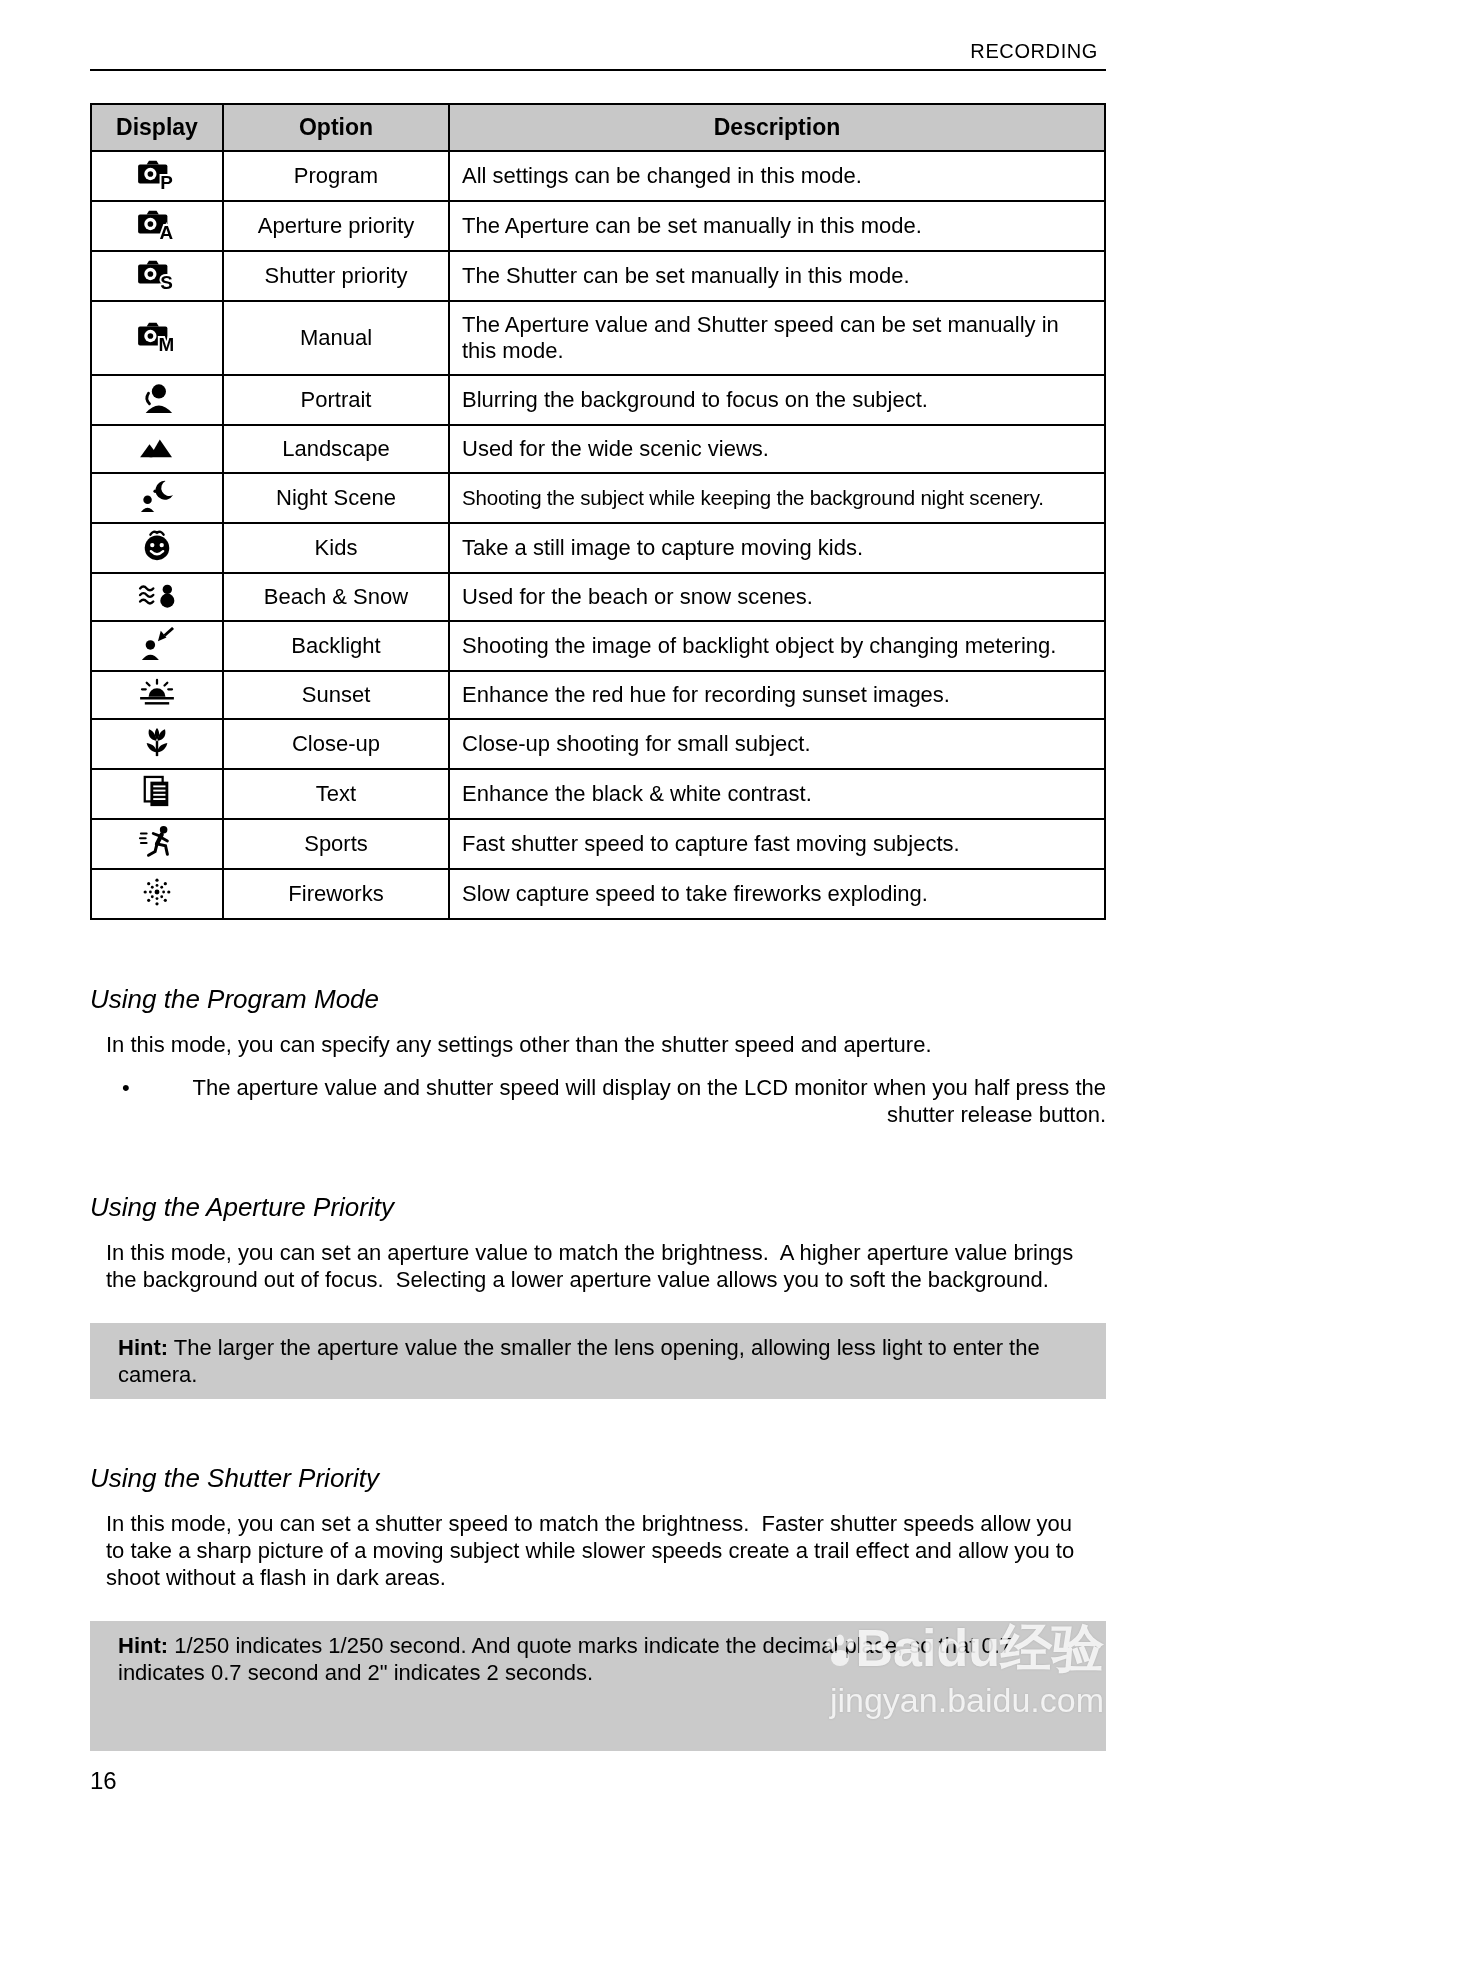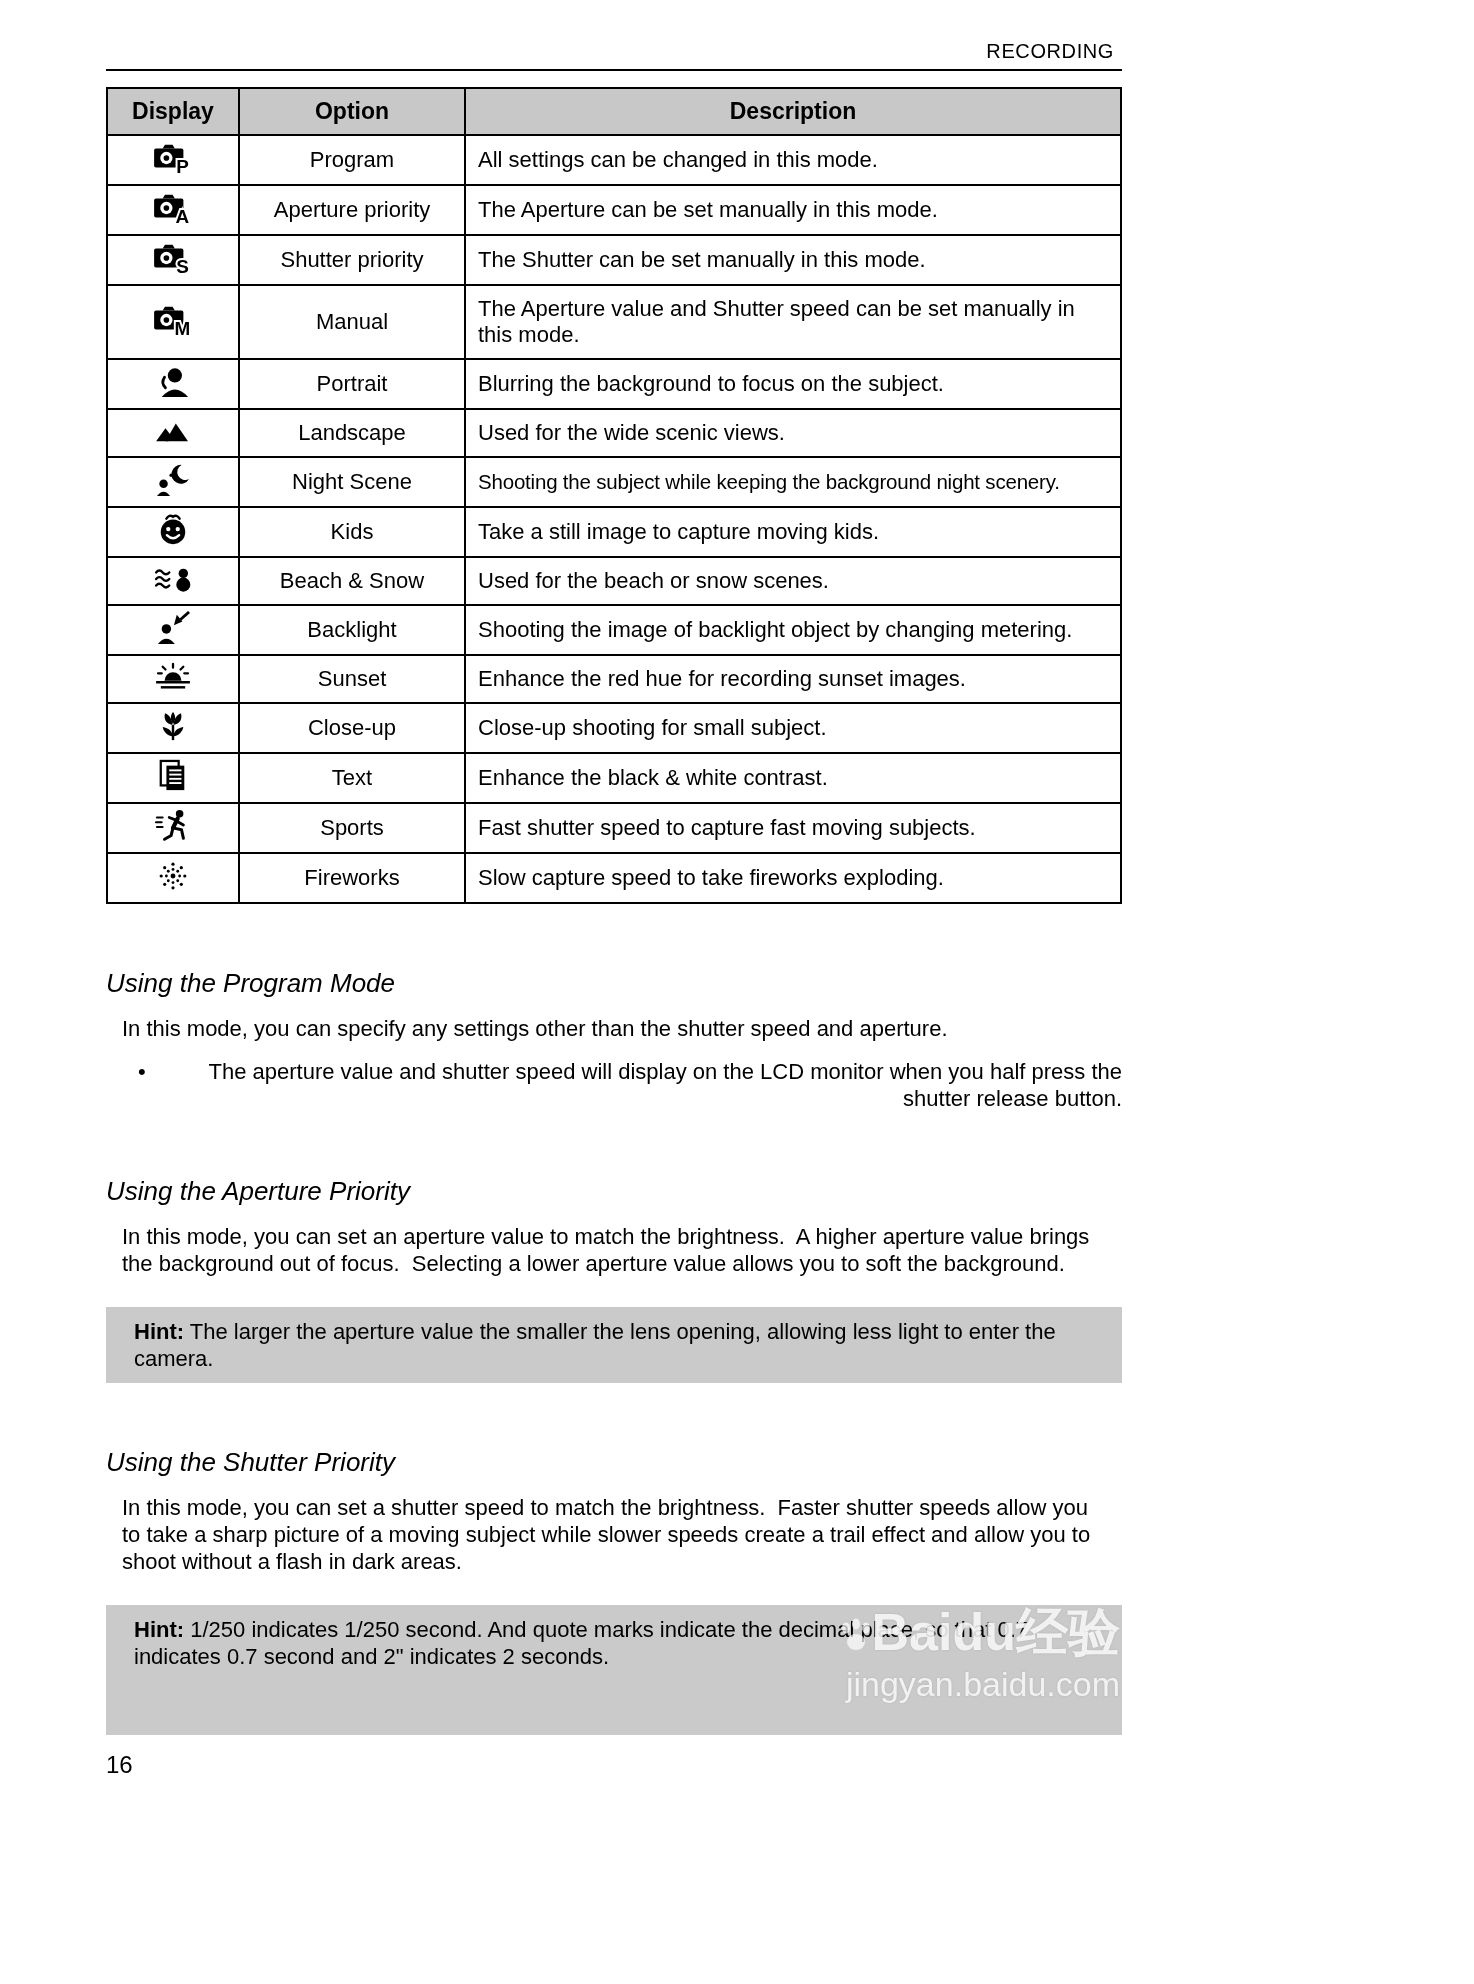--- a/index.html
+++ b/index.html
@@ -2,29 +2,29 @@
 <html><head>
 <meta charset="utf-8">
 <style>
   html, body { margin:0; padding:0; }
   body {
     width:1474px; height:1984px; position:relative;
     background:#ffffff; color:#000;
     font-family:"Liberation Sans", sans-serif;
     overflow:hidden;
   }
-  .content { position:absolute; left:106px; top:0; width:1016px; }
+  .content { position:absolute; left:90px; top:0; width:1016px; }
 
   .page-header {
     padding:40px 8px 6px 0; text-align:right;
     border-bottom:2px solid #000;
     font-size:20px; letter-spacing:0.6px;
   }
 
-  table.modes { width:100%; border-collapse:collapse; table-layout:fixed; margin-top:16px;border-radius:20px; }
+  table.modes { width:100%; border-collapse:collapse; table-layout:fixed; margin-top:32px;border-radius:20px; }
   table.modes th, table.modes td { border:2px solid #000; }
   table.modes th {
     background:#c8c8c8; font-size:23px; font-weight:bold; padding:9px 6px;
   }
   td.c-disp { text-align:center; vertical-align:middle; padding:5px 4px; }
   td.c-opt  { text-align:center; vertical-align:middle; font-size:22px; padding:10px 6px; }
   td.c-desc { font-size:22px; padding:10px 12px; line-height:26px; vertical-align:middle; }
   td.c-desc.tight { font-size:20.5px; letter-spacing:-0.2px; }
   .icon { display:inline-block; line-height:0; }
 

